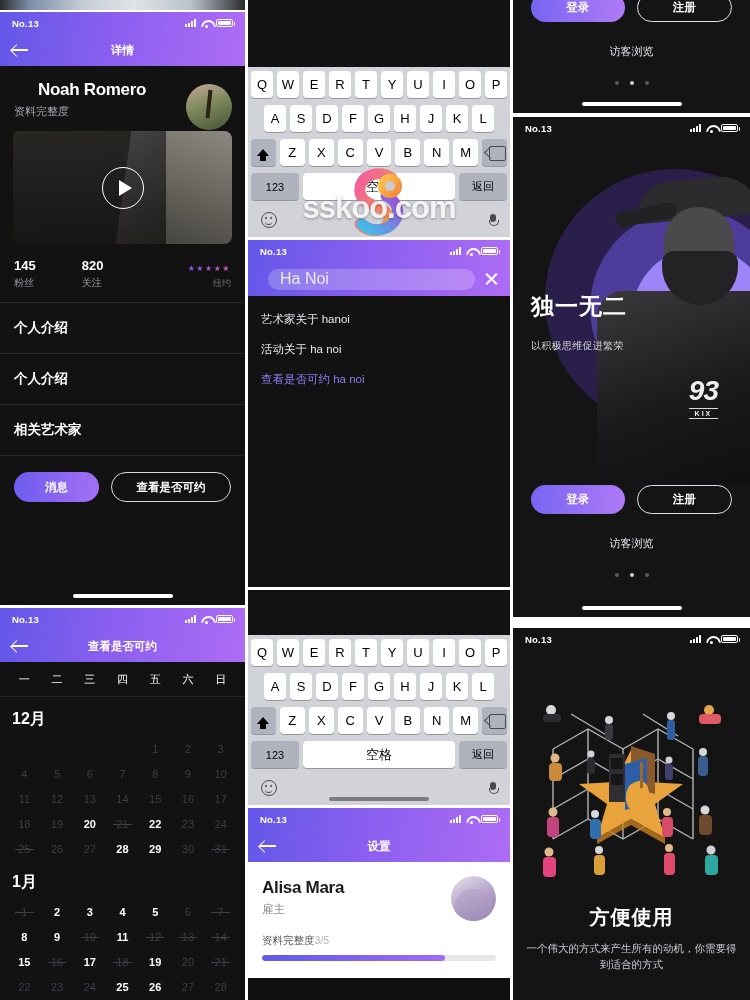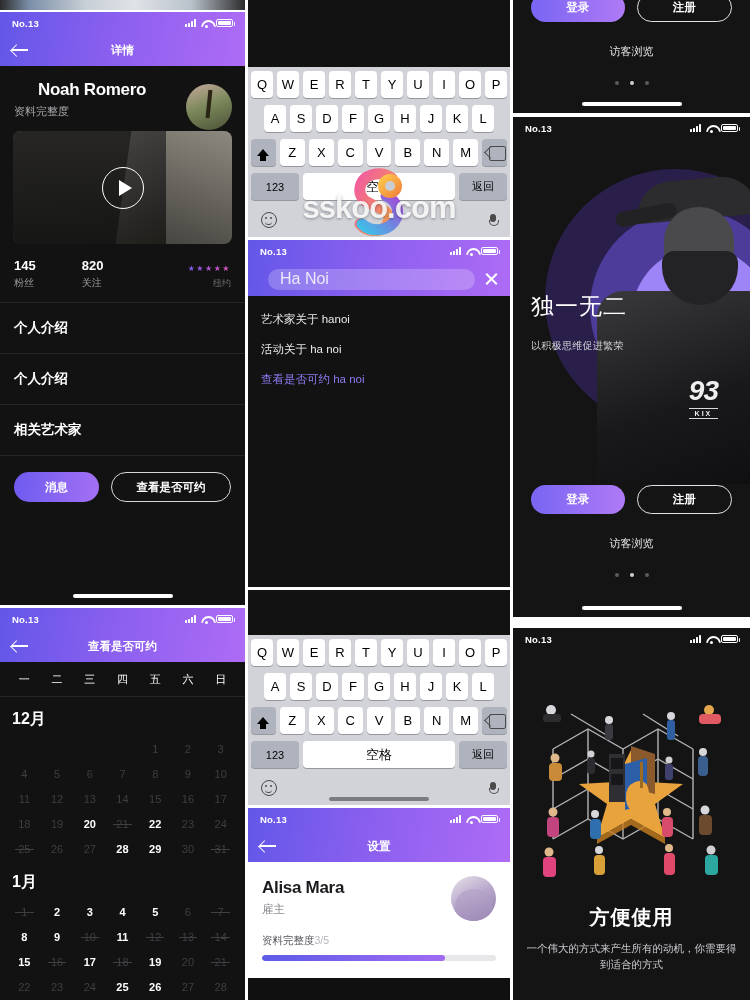--- a/index.html
+++ b/index.html
@@ -185,21 +185,21 @@
     background:#232326; border-radius:12px 12px 38px 38px; }
   .man .body { position:absolute; right:-8px; top:112px; width:175px; height:200px;
     background:linear-gradient(160deg,#3a3a3d 0%,#19191b 55%,#0e0e10 100%);
     border-radius:26px 8px 0 0; }
   .man .logo93 { position:absolute; right:46px; top:196px; color:#efefef;
     font-size:28px; font-weight:bold; font-style:italic; letter-spacing:-1px; }
   .man .logo93 small { display:block; font-size:7px; font-style:normal;
     letter-spacing:2px; text-align:center; border-top:1.4px solid #d9d9d9;
     border-bottom:1.4px solid #d9d9d9; padding:1px 0; margin-top:1px; }
   .hero-txt { position:absolute; left:18px; top:152px; z-index:4; }
-  .hero-txt h1 { font-size:23px; color:#fff; font-weight:normal; letter-spacing:1px; }
+  .hero-txt h1 { font-size:23px; color:#fff; font-weight:bold; letter-spacing:1px; }
   .hero-txt p { font-size:10px; color:#d4d4d8; margin-top:17px; letter-spacing:.3px; }
   .r1-btns { position:absolute; left:0; right:0; top:375px; }
 
   #r2 { left:513px; top:628px; width:237px; height:372px; background:#141414; }
   .illu { position:relative; height:250px; margin-top:4px; }
   .illu svg { position:absolute; left:0; top:0; }
   .onb-txt { text-align:center; padding:0 10px; }
   .onb-txt h1 { font-size:20px; color:#fff; font-weight:bold; letter-spacing:1px; }
   .onb-txt p { font-size:10.5px; color:#c9c9cf; margin-top:9px; line-height:1.55; }
 

